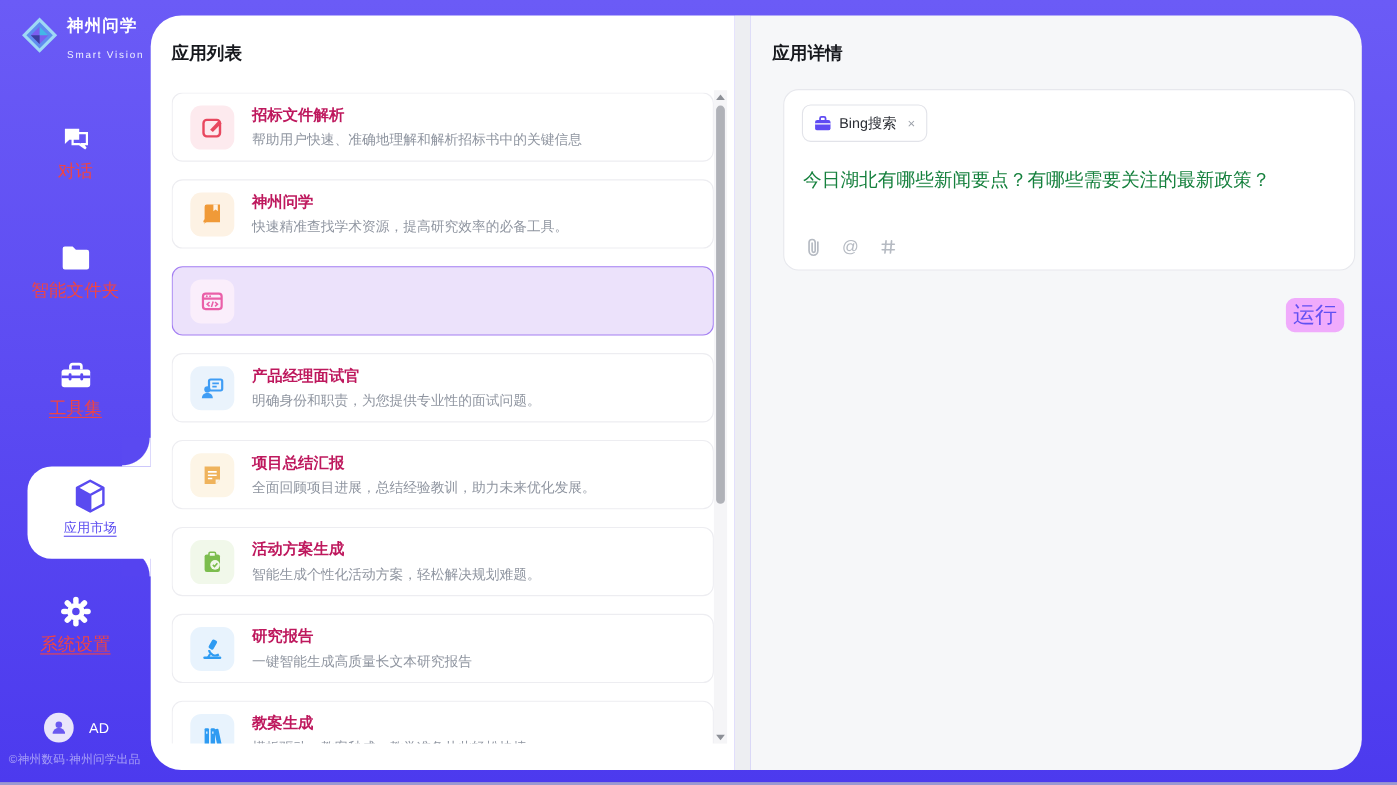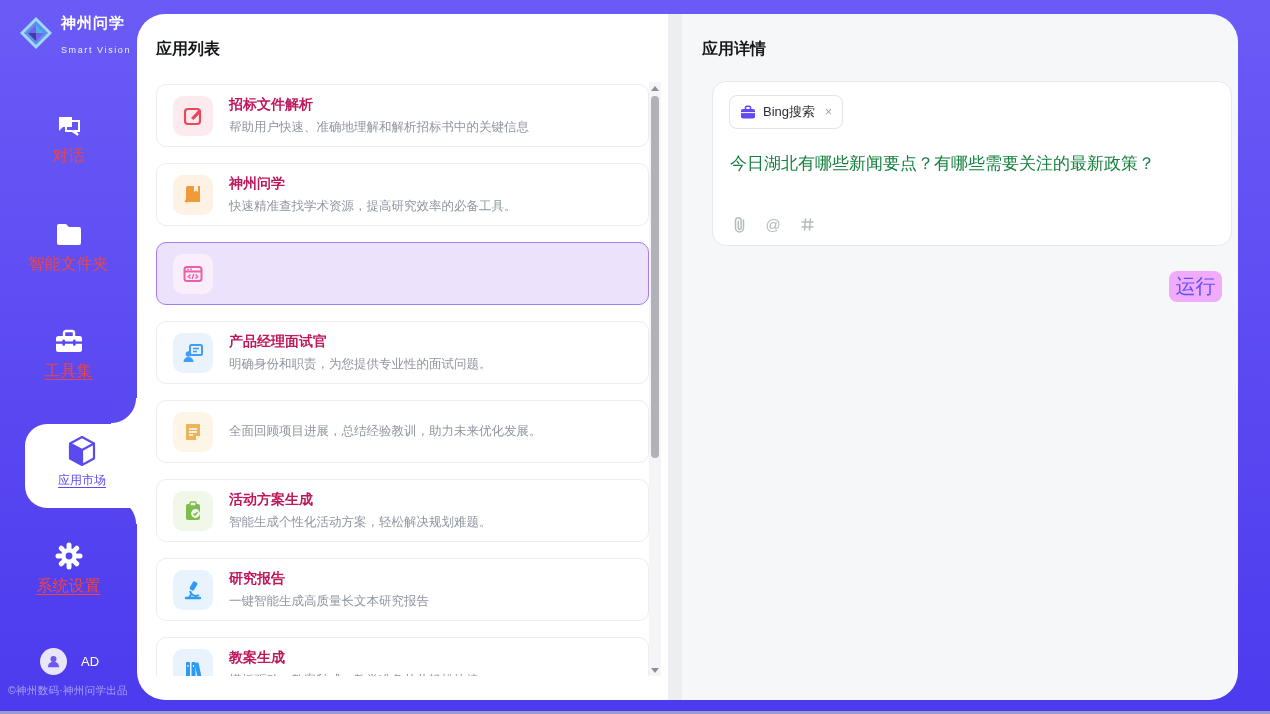--- a/index.html
+++ b/index.html
@@ -251,20 +251,21 @@
       <span class="chip40" style="background:#fdf5e6">
         <svg width="22" height="22" viewBox="0 0 22 22">
           <path d="M4 3 h14 v12 l-4 4 h-10 z" fill="#efb35c"></path>
           <path d="M14 19 v-4 h4" fill="#fdf5e6"></path>
           <line x1="7" y1="8" x2="15" y2="8" stroke="#fff" stroke-width="1.5"></line>
           <line x1="7" y1="11" x2="15" y2="11" stroke="#fff" stroke-width="1.5"></line>
           <line x1="7" y1="14" x2="11" y2="14" stroke="#fff" stroke-width="1.5"></line>
         </svg>
       </span>
       <span class="app-texts">
+        <span class="app-name">项目总结汇报</span>
         <span class="app-desc">全面回顾项目进展，总结经验教训，助力未来优化发展。</span>
       </span>
     </div>
 
     <div class="app-card">
       <span class="chip40" style="background:#f1f8ea">
         <svg width="22" height="22" viewBox="0 0 22 22">
           <rect x="4" y="4" width="14" height="16" rx="2" fill="#7cbd4e"></rect>
           <rect x="8" y="2" width="6" height="4" rx="1.2" fill="#f1f8ea" stroke="#7cbd4e" stroke-width="1.4"></rect>
           <circle cx="13.5" cy="13.5" r="4.4" fill="#f1f8ea"></circle>

